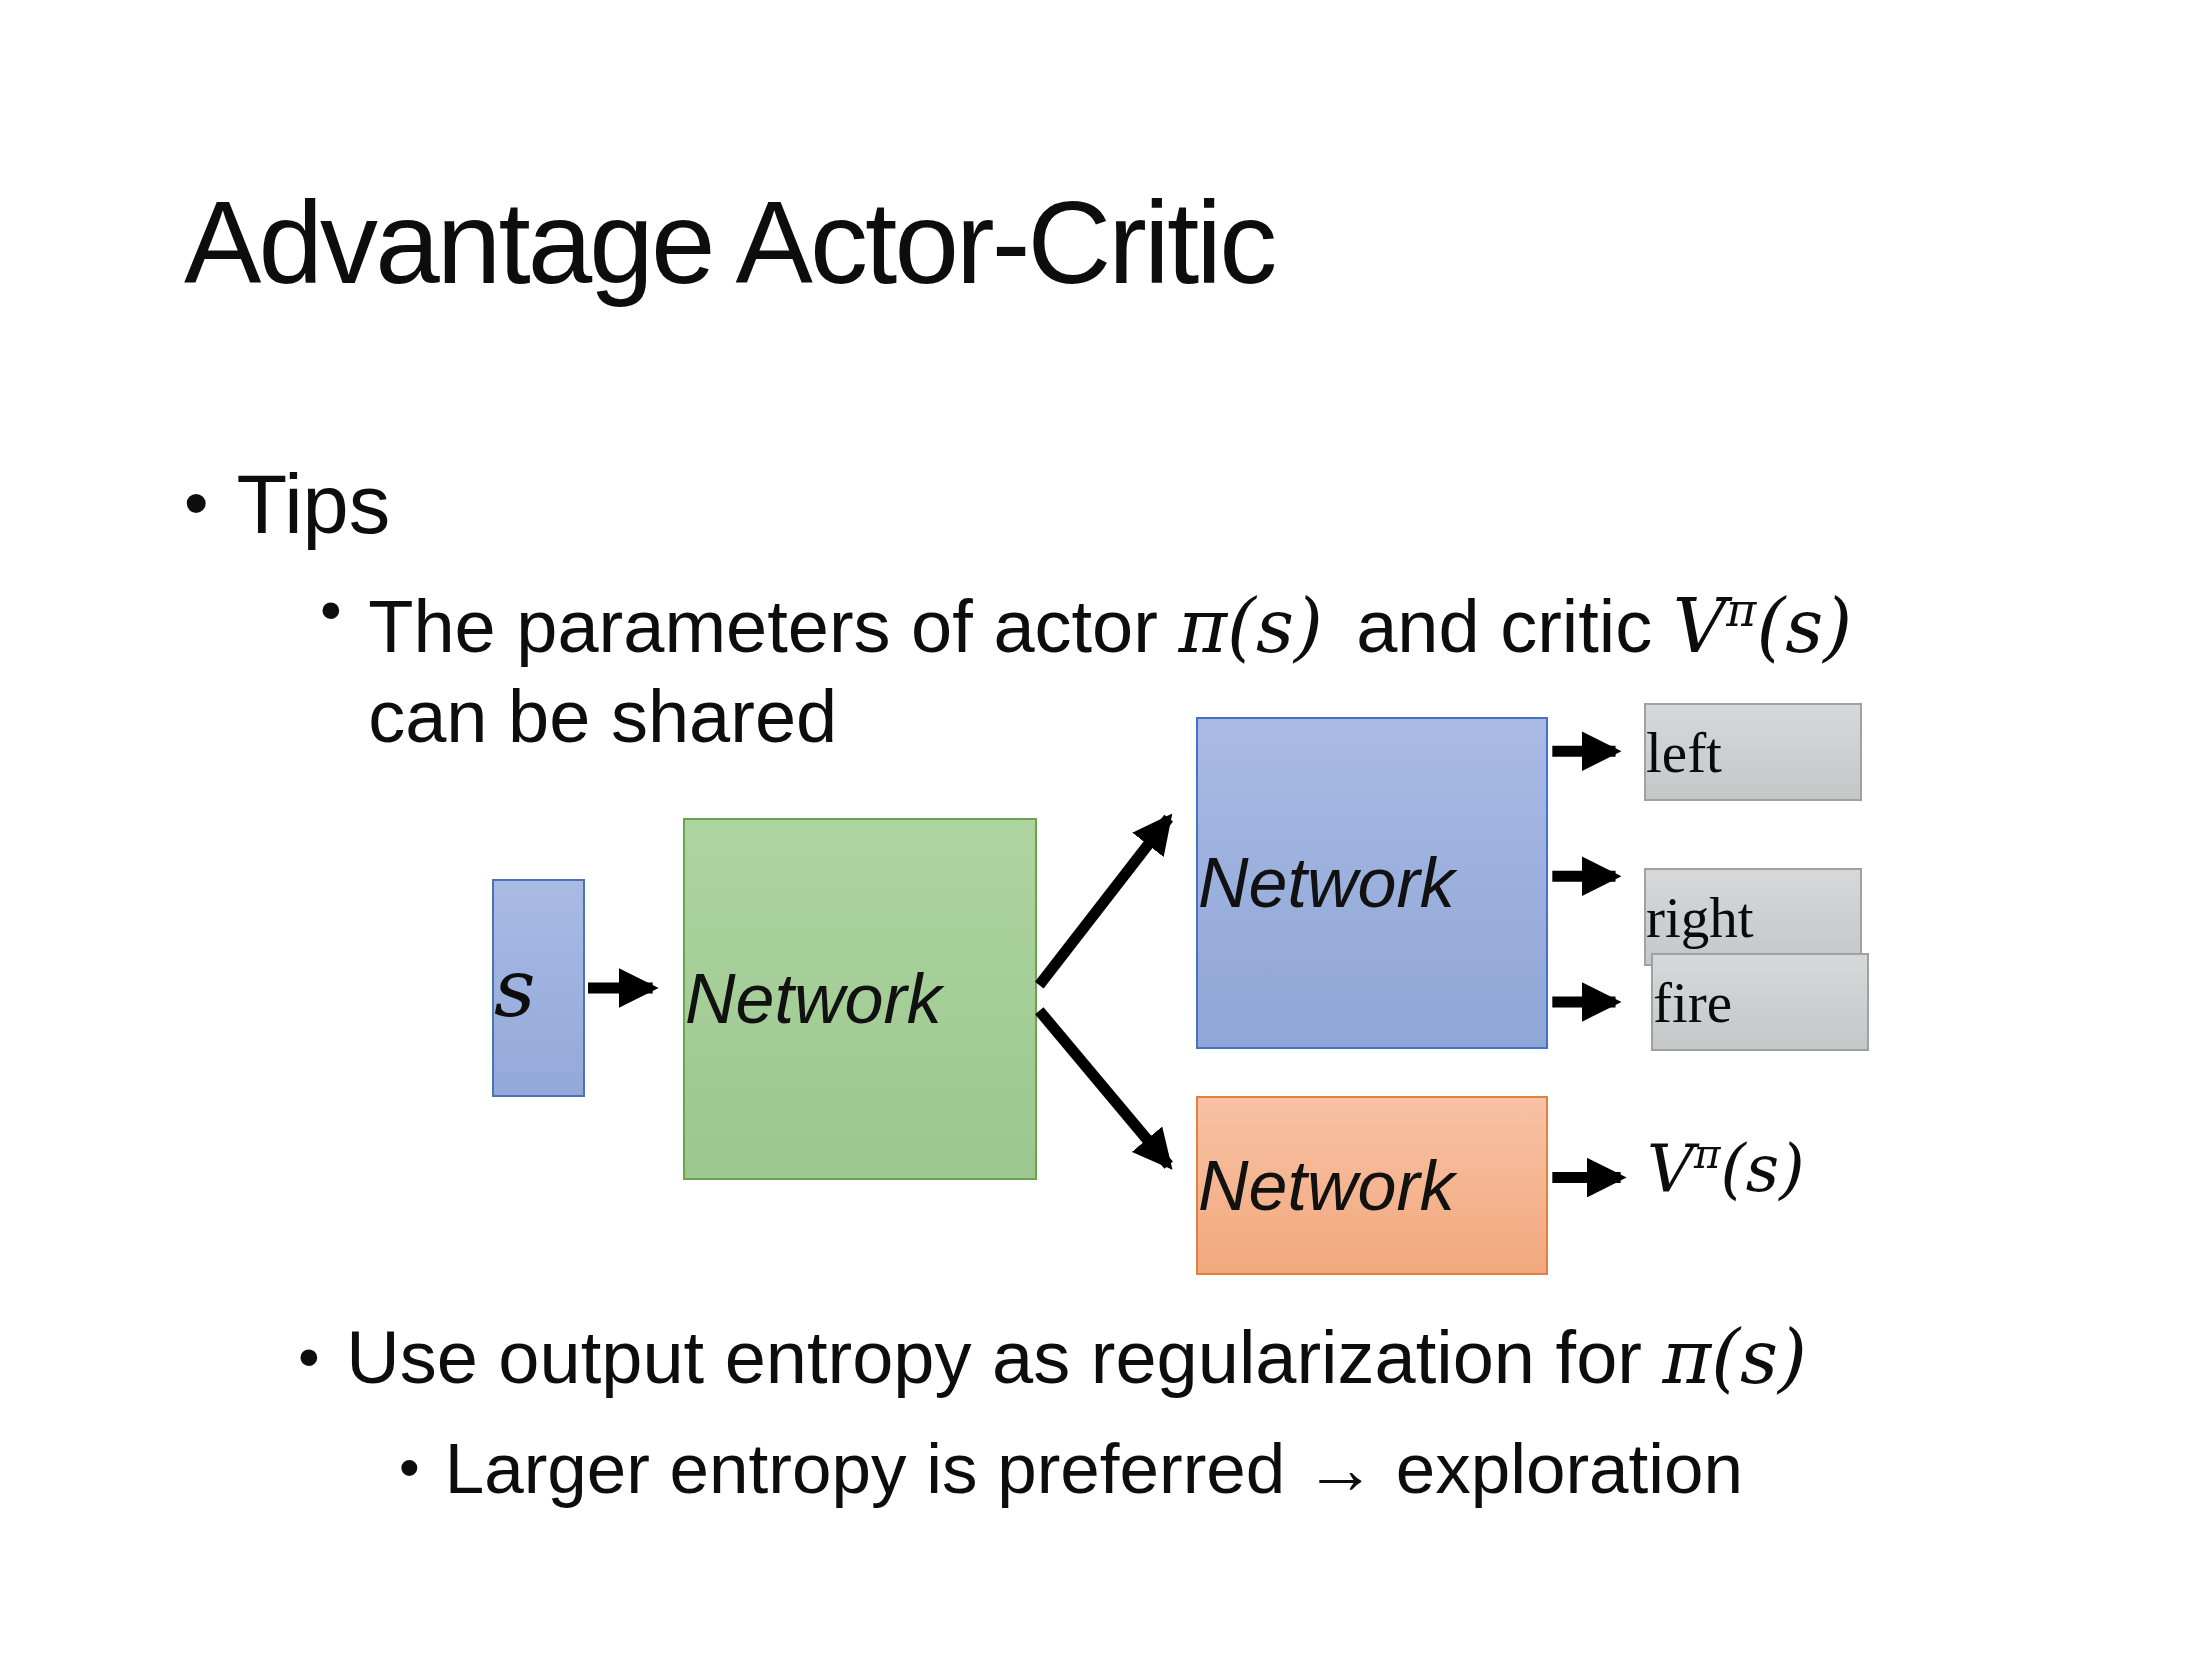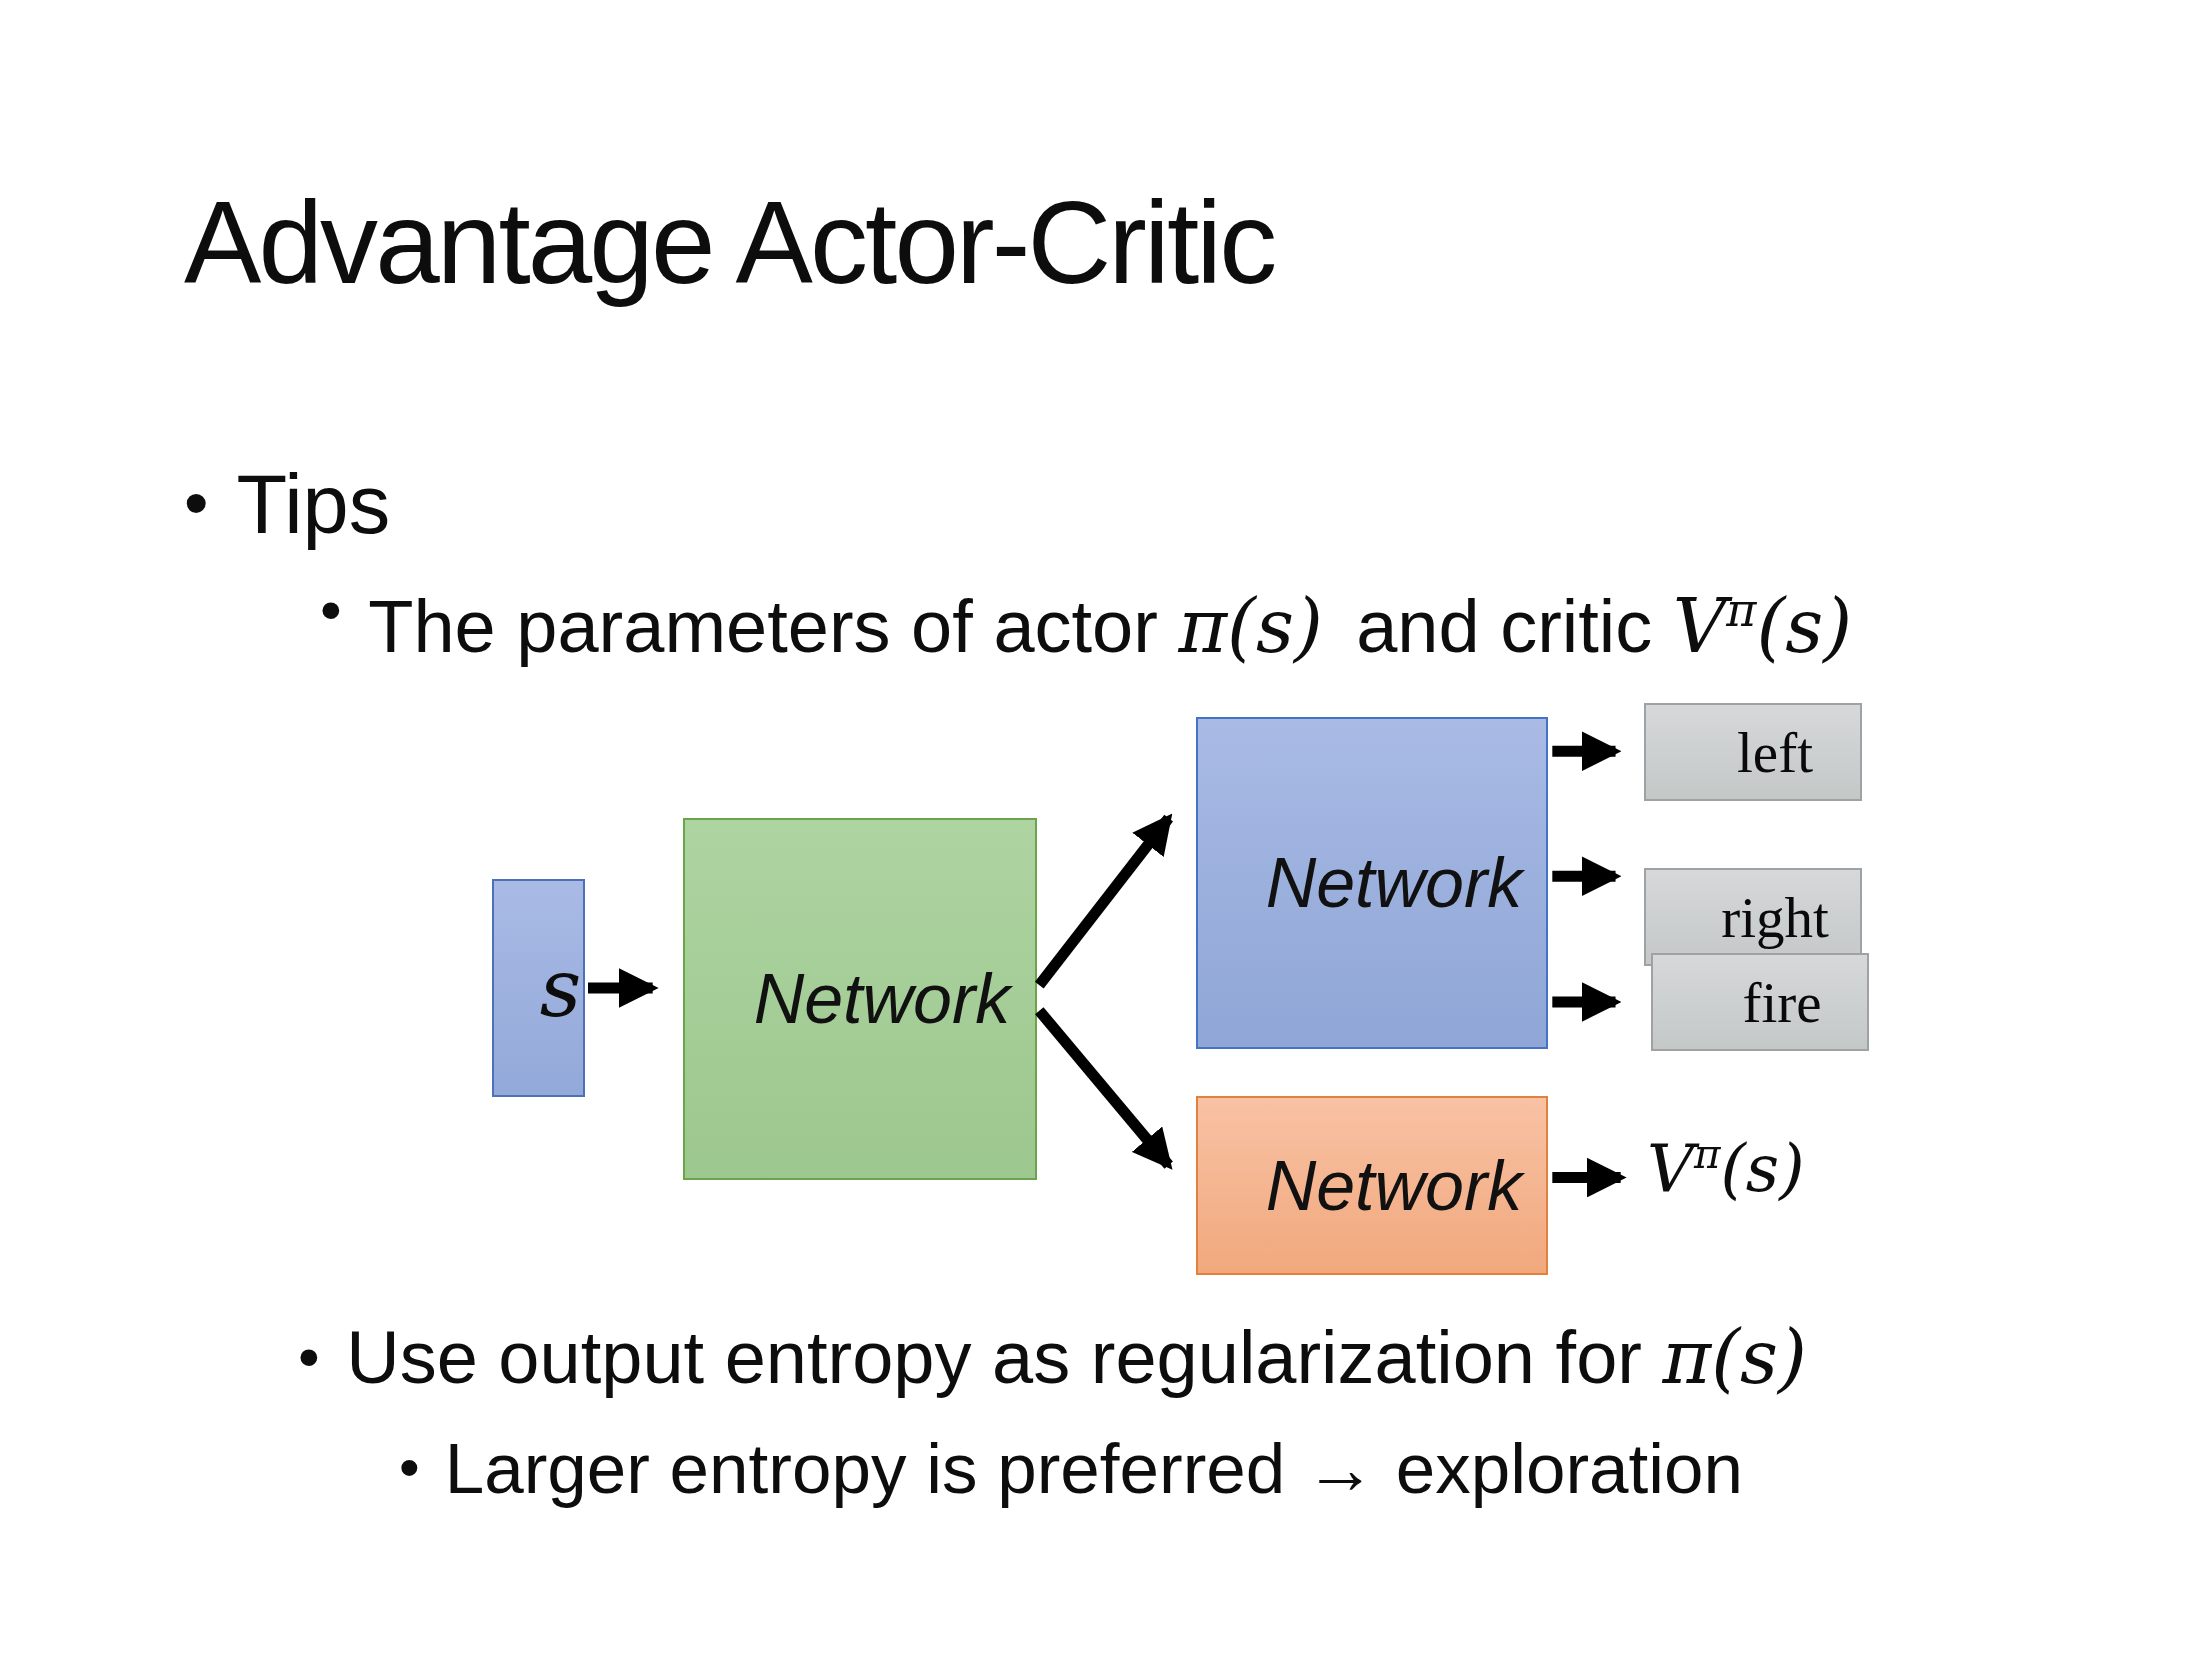--- a/index.html
+++ b/index.html
@@ -22,21 +22,21 @@
   .lvl2a .dot{font-size:62px;margin-right:26.5px;}
   .lvl2a .textcol{display:inline-block;vertical-align:top;}
   .lvl2b{left:298px;top:1314px;font-size:74px;}
   .lvl2b .dot{font-size:62px;margin-right:26.5px;}
   .lvl3{left:399px;top:1428px;font-size:71px;}
   .lvl3 .dot{font-size:59px;margin-right:25px;}
   .math{font-family:"DejaVu Serif",serif;font-style:italic;}
   .gapped{margin-left:0.45em;}
   sup.math{font-size:62%;font-style:italic;}
   
-  .box{box-sizing:border-box;display:flex;align-items:center;justify-content:center;padding-left:44px;}
+  .box{box-sizing:border-box;display:flex;align-items:center;justify-content:flex-start;}
   .state-box{
     left:492px;top:879px;width:93px;height:218px;
     background:linear-gradient(180deg,#a9bae5 0%,#93a9d9 100%);
     border:2.2px solid #4d71b9;
   }
   .state-box .lbl{font-family:"DejaVu Serif",serif;font-style:italic;font-size:81px;}
   .shared-box{
     left:683px;top:818px;width:354px;height:362px;
     background:linear-gradient(180deg,#aed4a1 0%,#9cc78e 100%);
     border:2.9px solid #6aa54c;
@@ -74,21 +74,21 @@
 <div>
 
   <div class="abs title">Advantage Actor-Critic</div>
 
   <div class="abs li lvl1">
     <span class="dot">•</span><span>Tips</span>
   </div>
 
   <div class="abs li lvl2a">
     <span class="dot">•</span><span class="textcol"><span><span>The parameters of actor </span><span class="math">π(s)</span><span class="gapped">and critic </span><span class="math">V</span><sup class="math">π</sup><span class="math">(s)</span></span><br>
-    </span>
+    <span>can be shared</span></span>
   </div>
 
   <div class="abs box state-box">
     <span class="lbl">s</span>
   </div>
 
   <div class="abs box shared-box">
     <span class="net-lbl">Network</span>
   </div>
 

